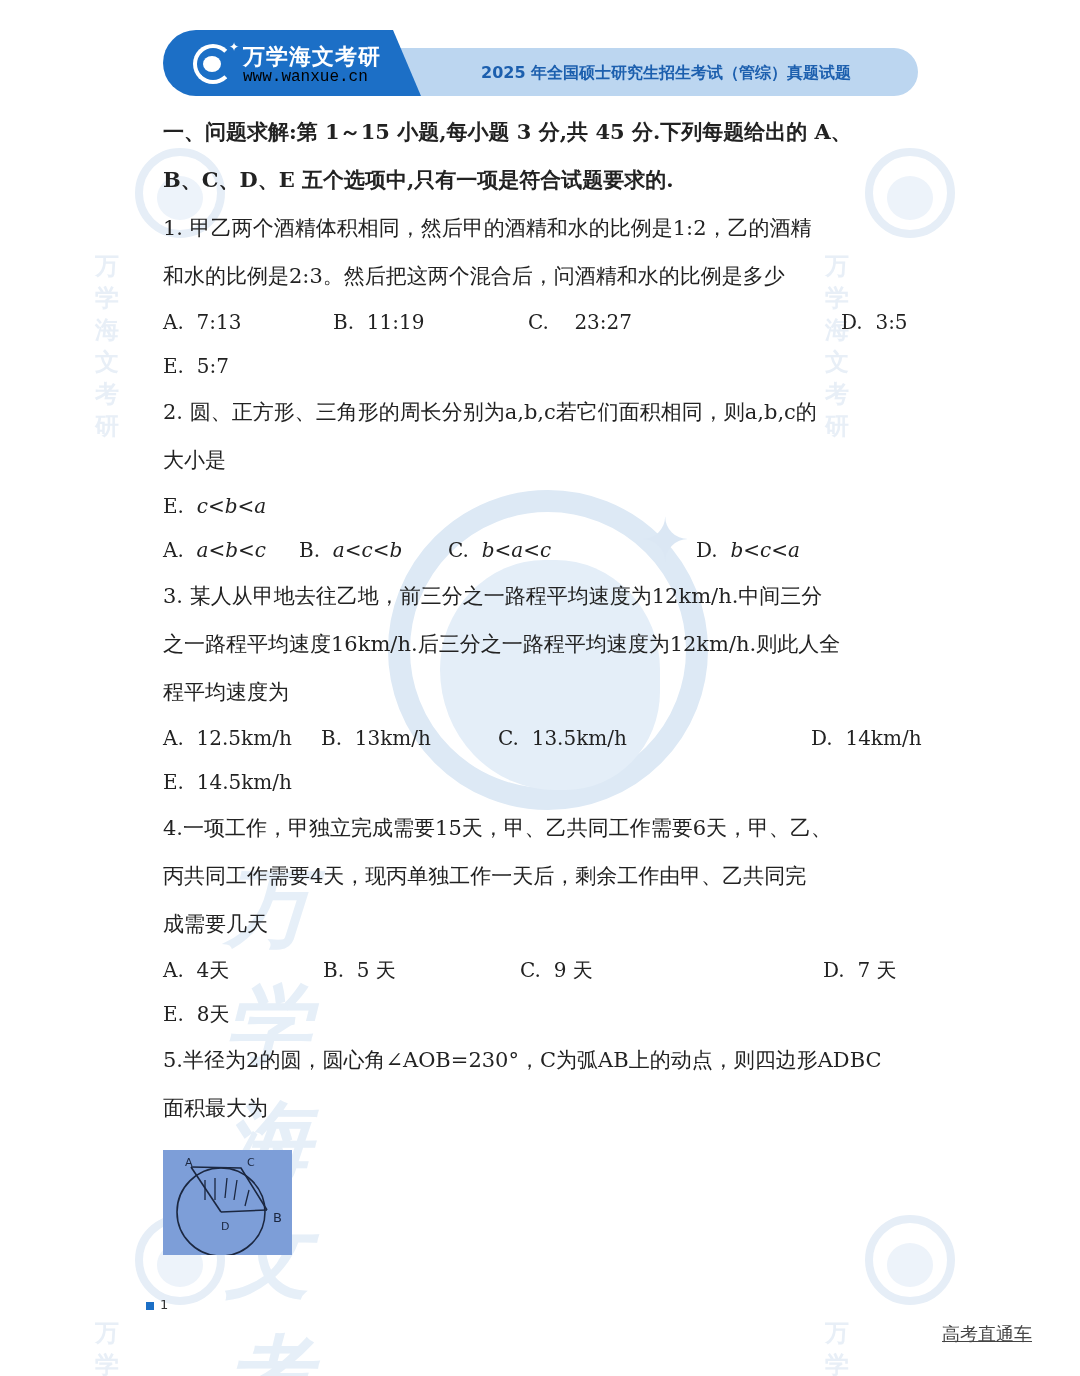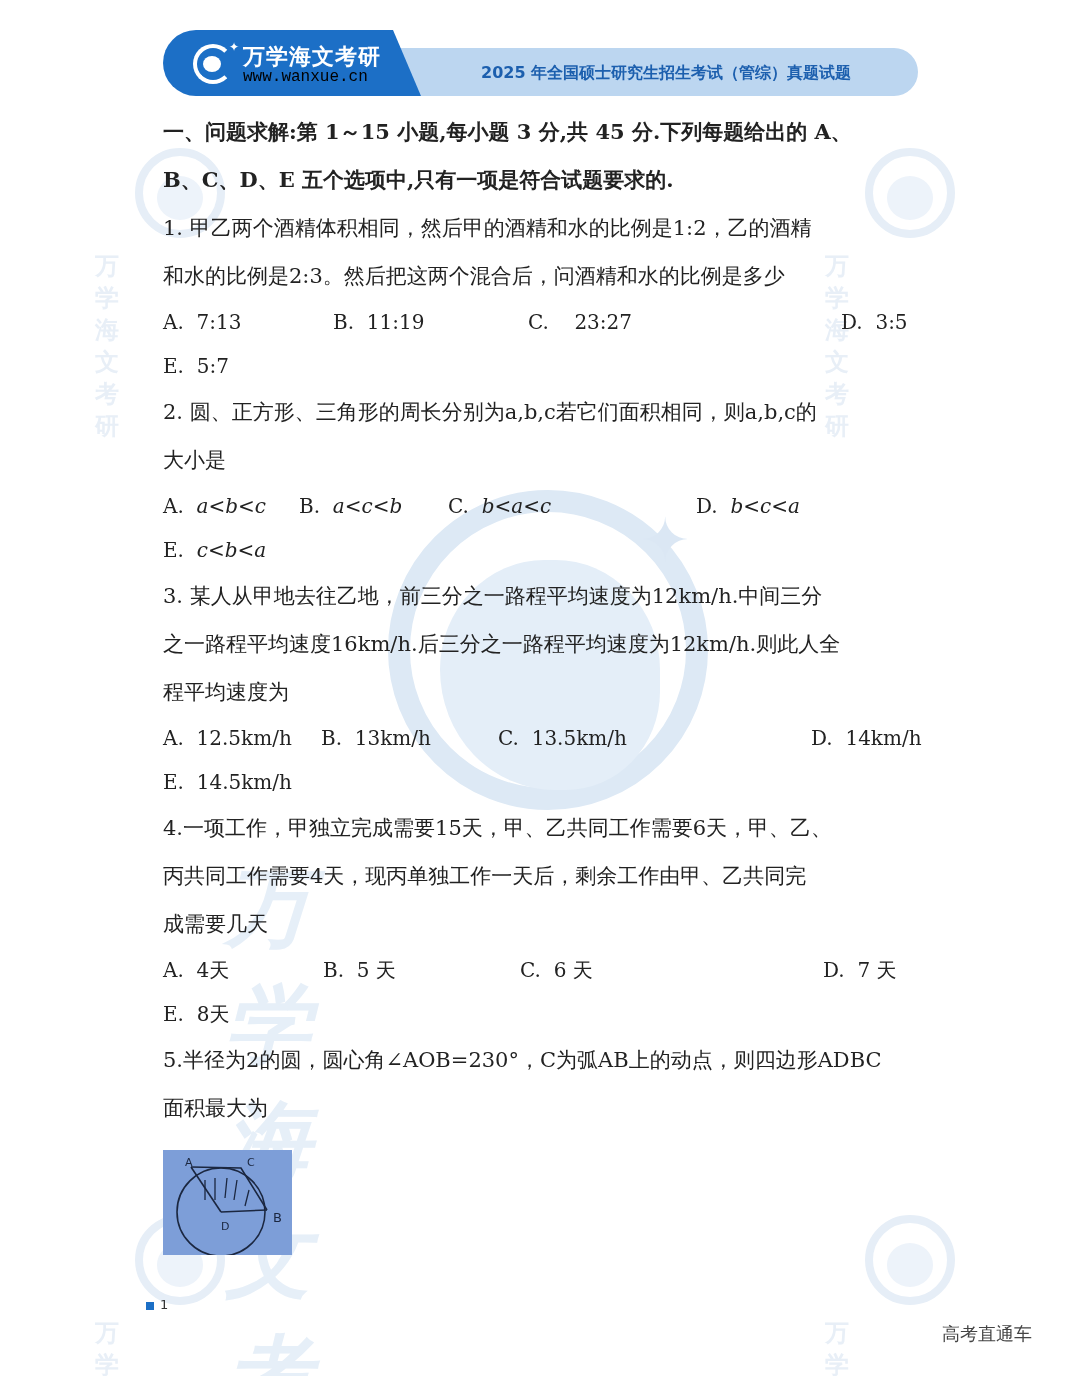--- a/index.html
+++ b/index.html
@@ -70,21 +70,21 @@
   .bold { font-weight:bold; }
   .opts { position:relative; height:44px; font-size:20px; line-height:44px;text-align:right; }
   .opt { position:absolute; top:0; white-space:nowrap; }
   .math { font-style:italic; }
   .fig {
     position:absolute; left:163px; top:1150px; width:129px; height:105px; background:#7d9ed8;
   }
   .fig svg { width:100%; height:100%; }
   .pagenum { position:absolute; left:146px; top:1297px; font-size:13px; font-family:"DejaVu Sans",sans-serif; color:#333; }
   .pagenum .sq { display:inline-block; width:8px; height:8px; background:#1c6fc6; margin-right:6px; vertical-align:middle; }
-  .source-tag { position:absolute; left:942px; top:1322px; font-size:18px; color:#444; font-family:"DejaVu Sans",sans-serif; }
+  .source-tag { position:absolute; left:942px; top:1322px; font-size:18px; color:#444; font-family:"DejaVu Sans",sans-serif;text-decoration:underline; }
 </style>
 </head>
 <body>
 
 <div class="wm">
   <div class="wm-small-logo" style="left:135px;top:148px;"></div>
   <div class="wm-small-text" style="left:95px;top:250px;">万学海文考研</div>
   <div class="wm-small-logo" style="left:865px;top:148px;"></div>
   <div class="wm-small-text" style="left:825px;top:250px;">万学海文考研</div>
   <div class="wm-big-circle"></div>
@@ -123,27 +123,27 @@
     </div>
     <div class="opts">
       <span class="opt" style="left:0"><span>E.</span>&nbsp;&nbsp;<span>5:7</span></span>
     </div>
   </div>
 
   <div>
     <div class="line">2. 圆、正方形、三角形的周长分别为a,b,c若它们面积相同，则a,b,c的</div>
     <div class="line">大小是</div>
     <div class="opts">
+      <span class="opt" style="left:0"><span>E.</span>&nbsp;&nbsp;<span class="math">c&lt;b&lt;a</span></span>
+    </div>
+    <div class="opts">
       <span class="opt" style="left:0"><span>A.</span>&nbsp;&nbsp;<span class="math">a&lt;b&lt;c</span></span>
       <span class="opt" style="left:136px"><span>B.</span>&nbsp;&nbsp;<span class="math">a&lt;c&lt;b</span></span>
       <span class="opt" style="left:285px"><span>C.</span>&nbsp;&nbsp;<span class="math">b&lt;a&lt;c</span></span>
       <span class="opt" style="left:533px"><span>D.</span>&nbsp;&nbsp;<span class="math">b&lt;c&lt;a</span></span>
-    </div>
-    <div class="opts">
-      <span class="opt" style="left:0"><span>E.</span>&nbsp;&nbsp;<span class="math">c&lt;b&lt;a</span></span>
     </div>
   </div>
 
   <div>
     <div class="line">3. 某人从甲地去往乙地，前三分之一路程平均速度为12km/h.中间三分</div>
     <div class="line">之一路程平均速度16km/h.后三分之一路程平均速度为12km/h.则此人全</div>
     <div class="line">程平均速度为</div>
     <div class="opts">
       <span class="opt" style="left:0"><span>A.</span>&nbsp;&nbsp;<span>12.5km/h</span></span>
       <span class="opt" style="left:158px"><span>B.</span>&nbsp;&nbsp;<span>13km/h</span></span>
@@ -155,21 +155,21 @@
     </div>
   </div>
 
   <div>
     <div class="line">4.一项工作，甲独立完成需要15天，甲、乙共同工作需要6天，甲、乙、</div>
     <div class="line">丙共同工作需要4天，现丙单独工作一天后，剩余工作由甲、乙共同完</div>
     <div class="line">成需要几天</div>
     <div class="opts">
       <span class="opt" style="left:0"><span>A.</span>&nbsp;&nbsp;<span>4天</span></span>
       <span class="opt" style="left:160px"><span>B.</span>&nbsp;&nbsp;<span>5 天</span></span>
-      <span class="opt" style="left:357px"><span>C.</span>&nbsp;&nbsp;<span>6 天</span></span>
+      <span class="opt" style="left:357px"><span>C.</span>&nbsp;&nbsp;<span>9 天</span></span>
       <span class="opt" style="left:660px"><span>D.</span>&nbsp;&nbsp;<span>7 天</span></span>
     </div>
     <div class="opts">
       <span class="opt" style="left:0"><span>E.</span>&nbsp;&nbsp;<span>8天</span></span>
     </div>
   </div>
 
   <div>
     <div class="line">5.半径为2的圆，圆心角∠AOB=230°，C为弧AB上的动点，则四边形ADBC</div>
     <div class="line">面积最大为</div>

